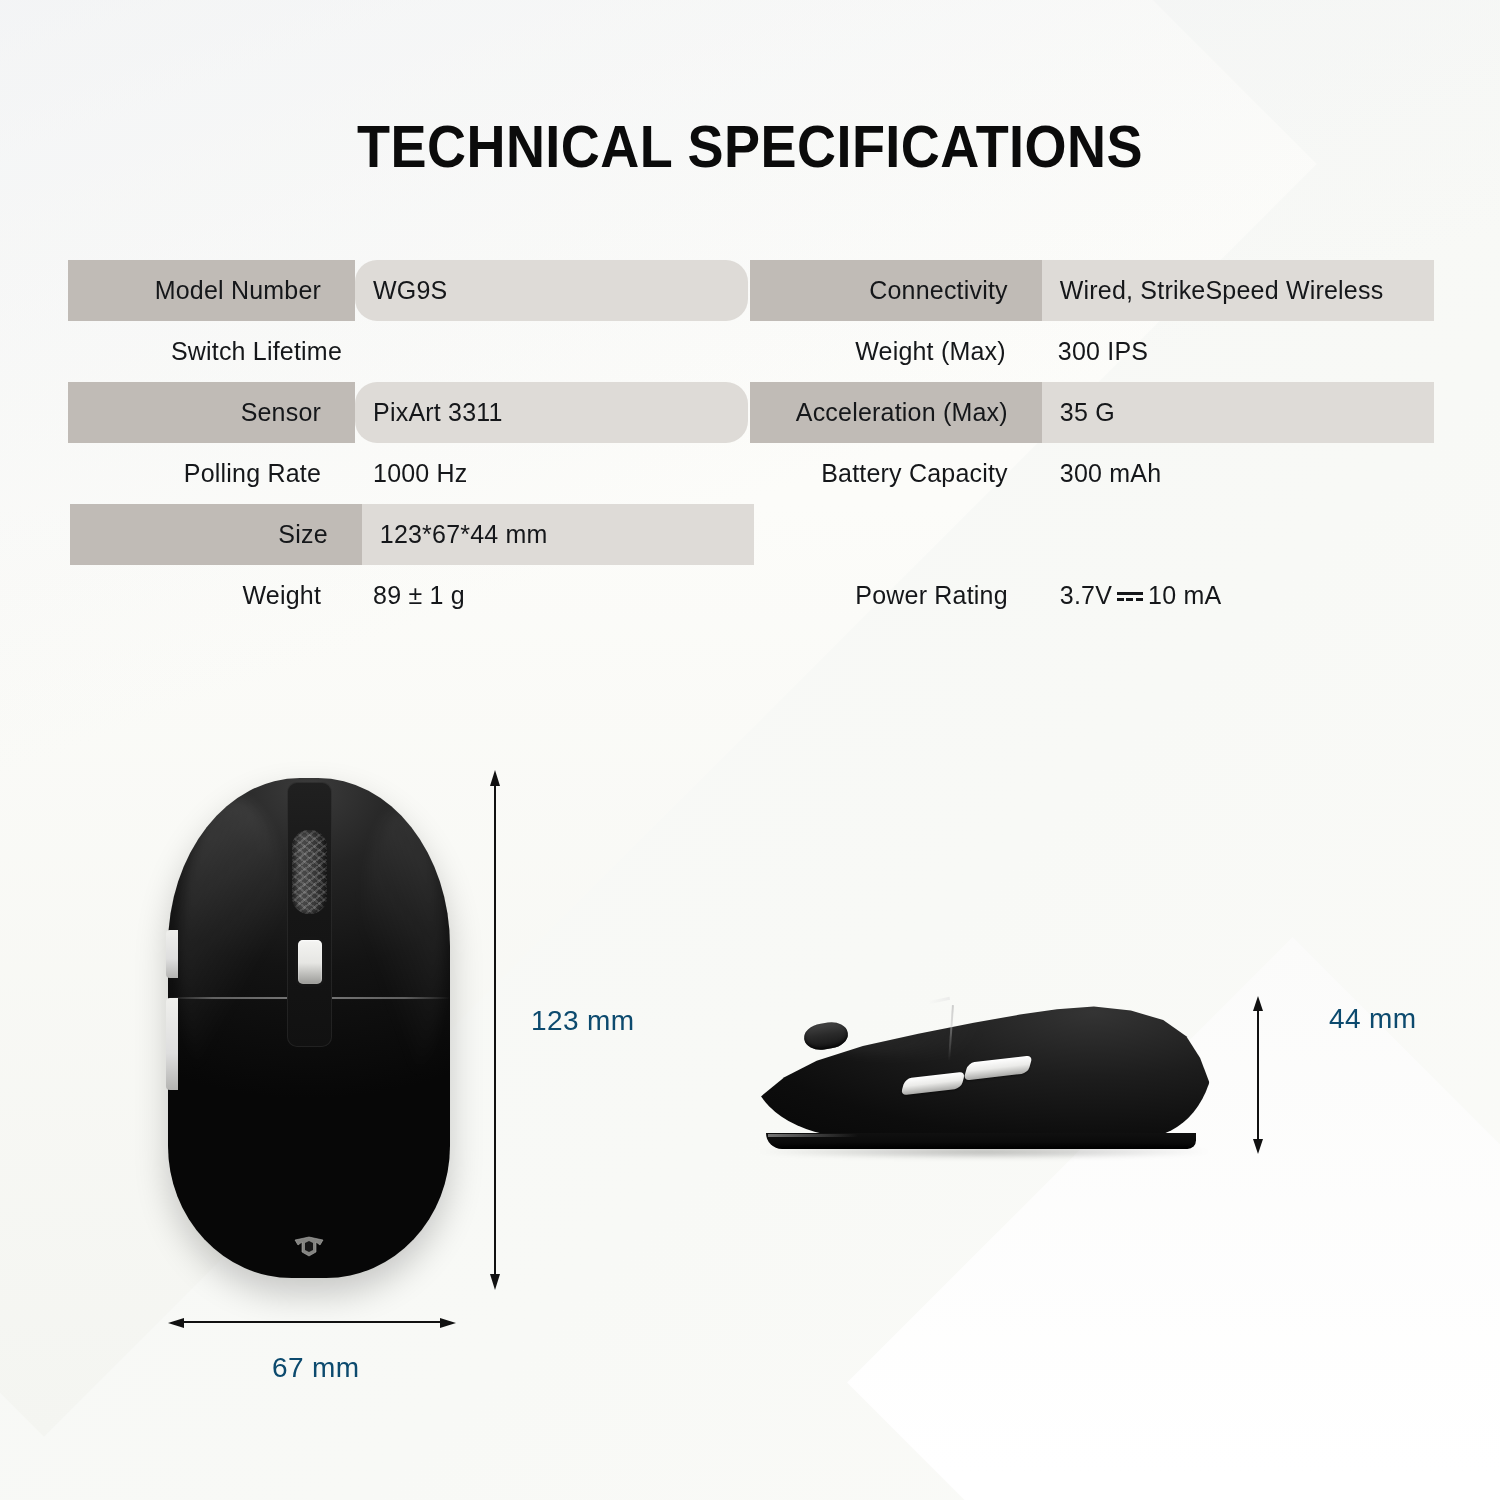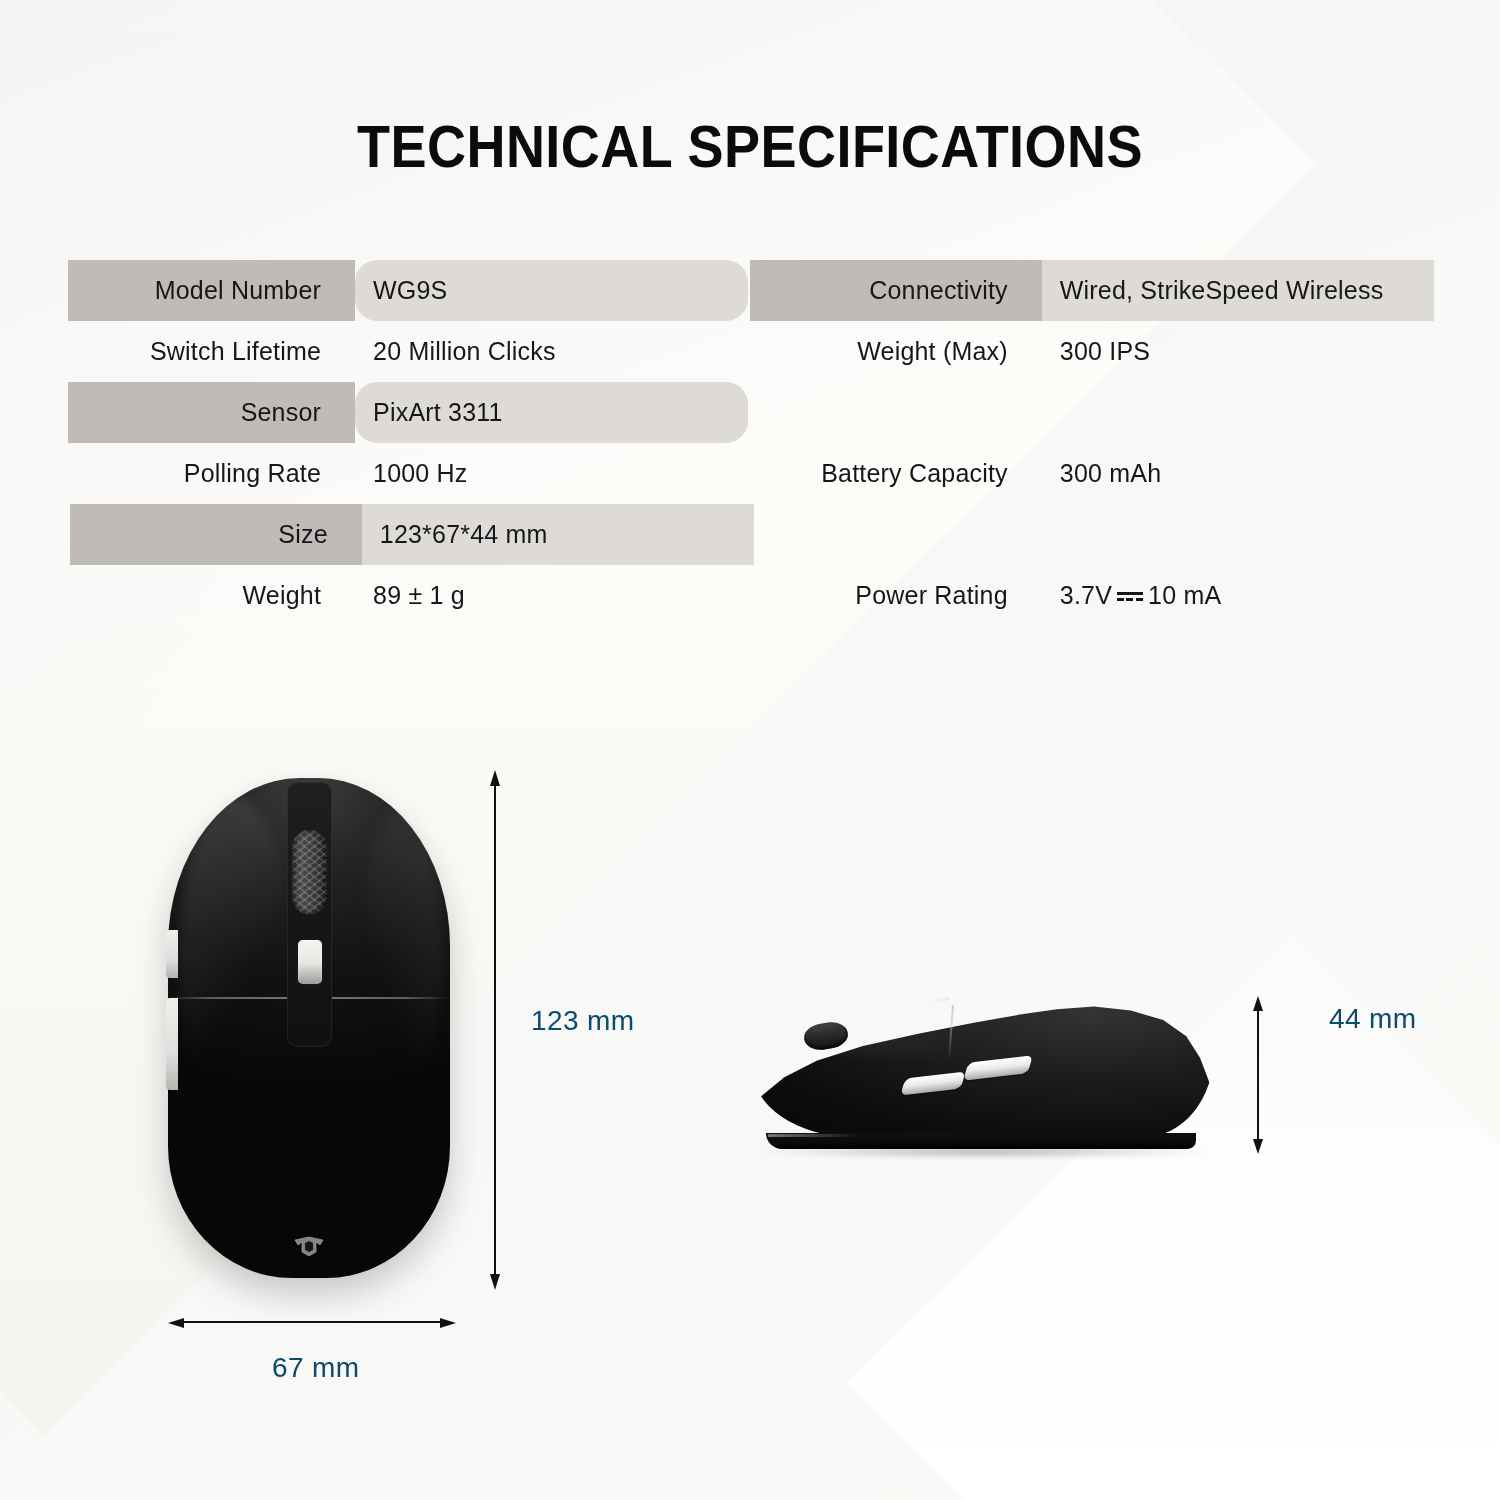--- a/index.html
+++ b/index.html
@@ -224,32 +224,35 @@
     </div>
     <div class="half right">
       <div class="cell label">Connectivity</div>
       <div class="cell value">Wired, StrikeSpeed Wireless</div>
     </div>
   </div>
 
   <div class="spec-row plain">
     <div class="half left">
       <div class="cell label">Switch Lifetime</div>
-      <div class="cell value">20 Million Clicks</div>
     </div>
     <div class="half right">
       <div class="cell label">Weight (Max)</div>
       <div class="cell value">300 IPS</div>
     </div>
   </div>
 
   <div class="spec-row shade">
     <div class="half left">
       <div class="cell label">Sensor</div>
       <div class="cell value">PixArt 3311</div>
+    </div>
+    <div class="half right">
+      <div class="cell label">Acceleration (Max)</div>
+      <div class="cell value">35 G</div>
     </div>
   </div>
 
   <div class="spec-row plain">
     <div class="half left">
       <div class="cell label">Polling Rate</div>
       <div class="cell value">1000 Hz</div>
     </div>
     <div class="half right">
       <div class="cell label">Battery Capacity</div>

